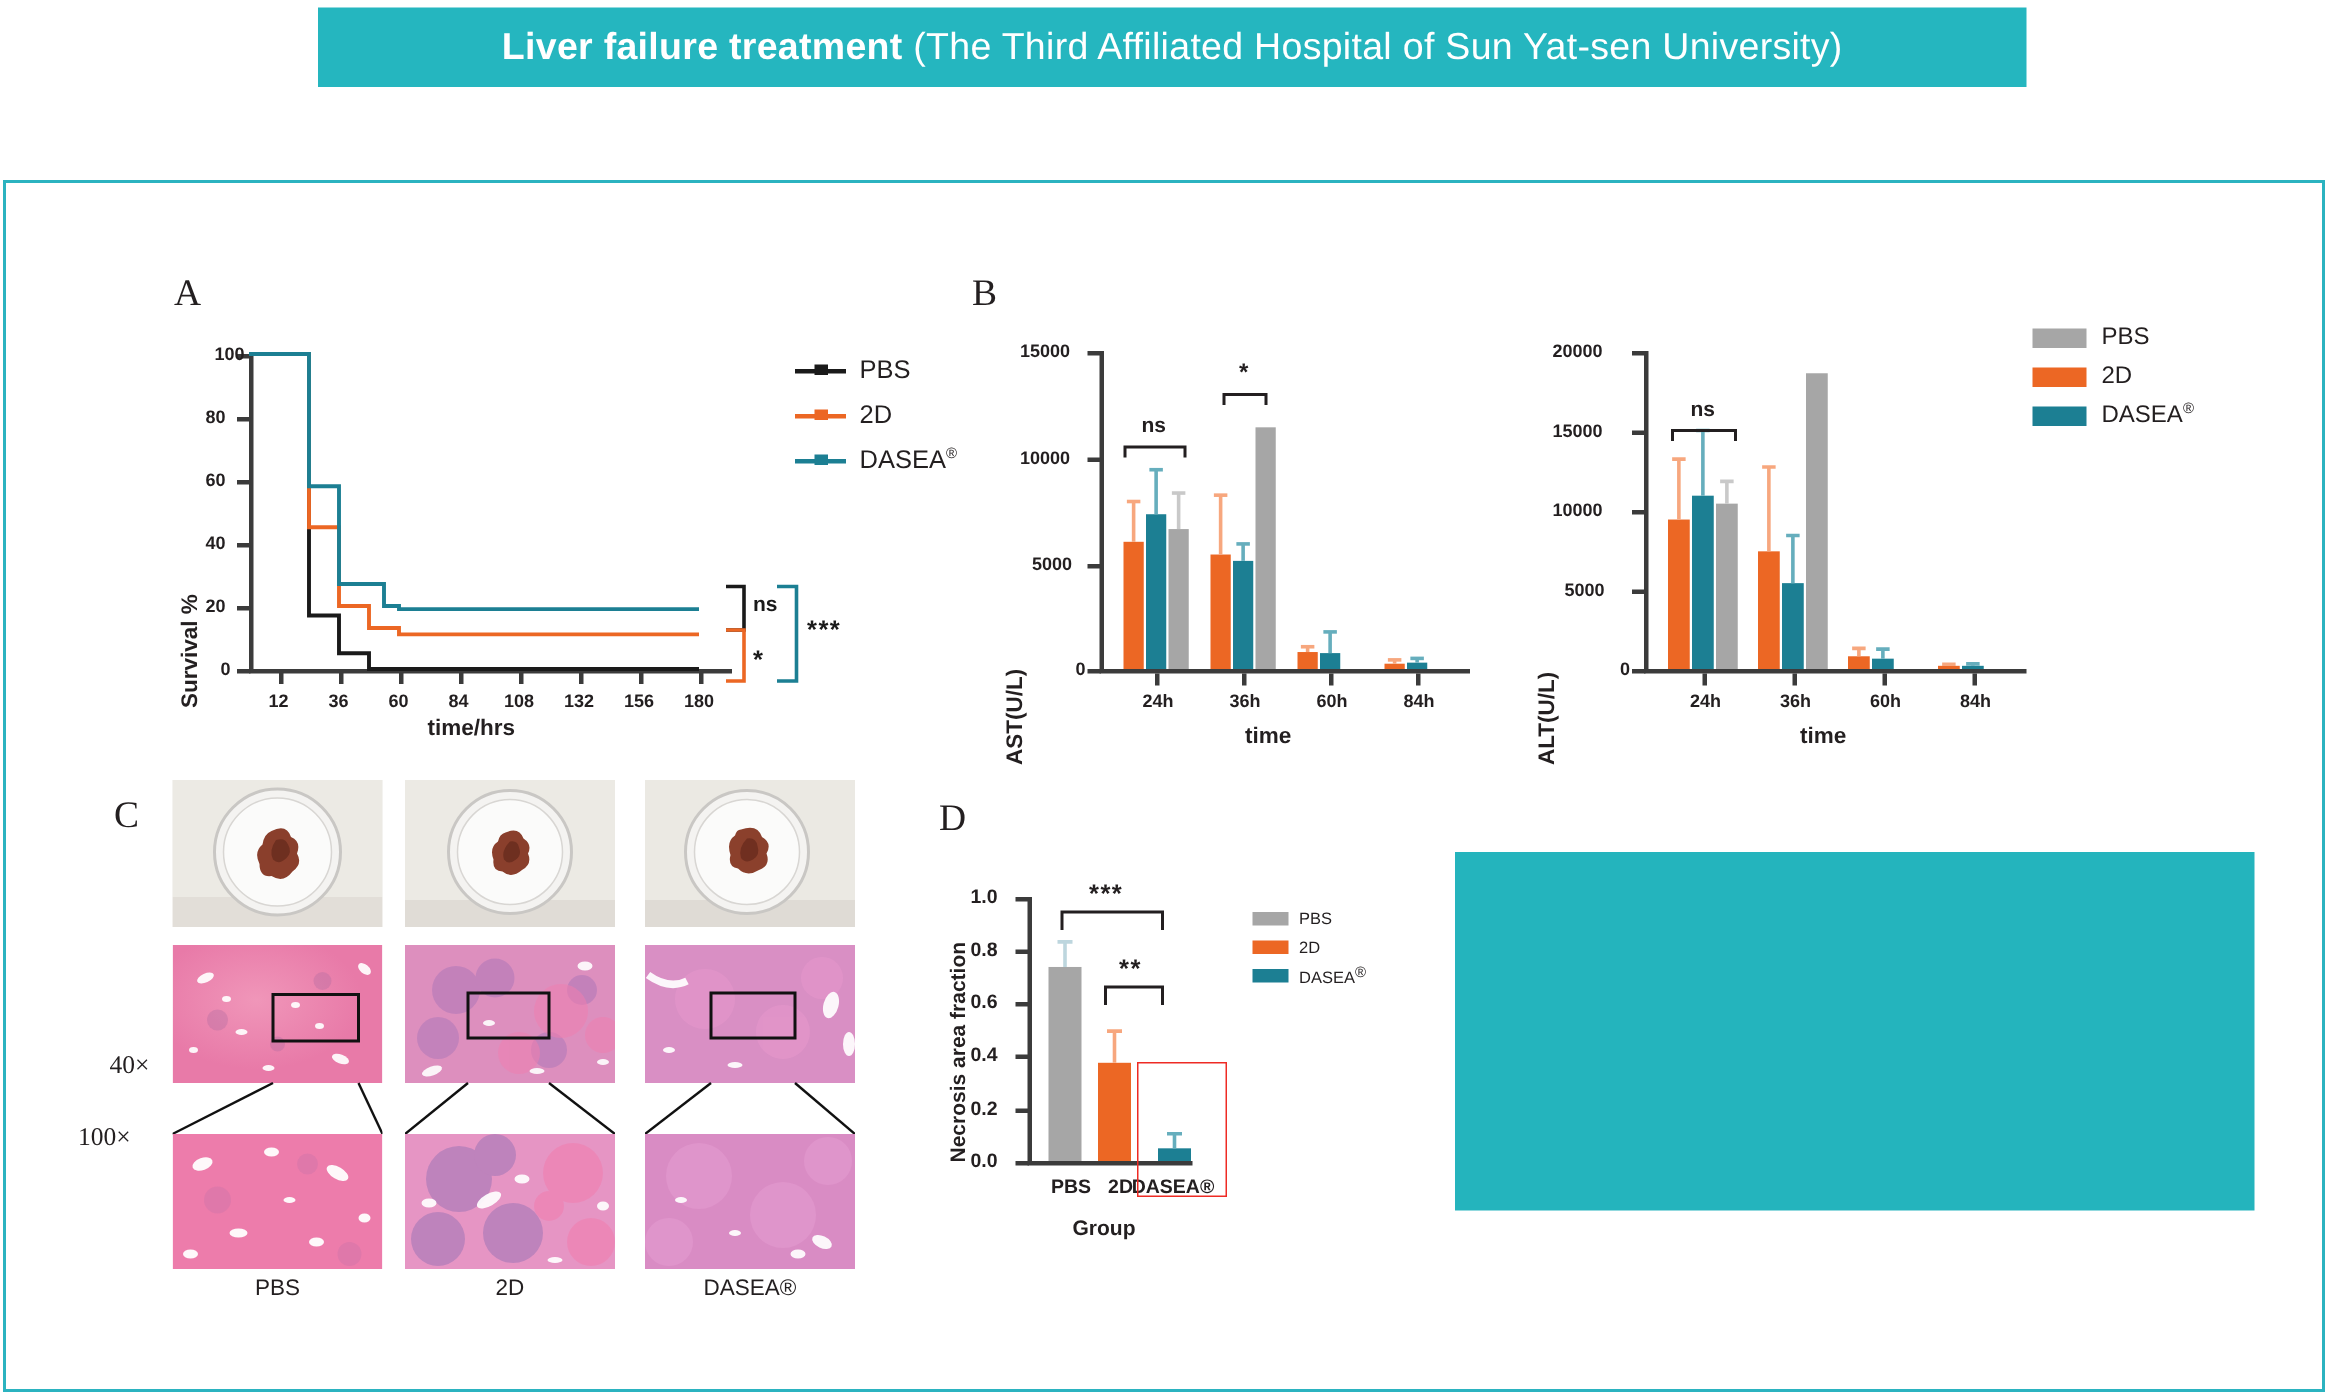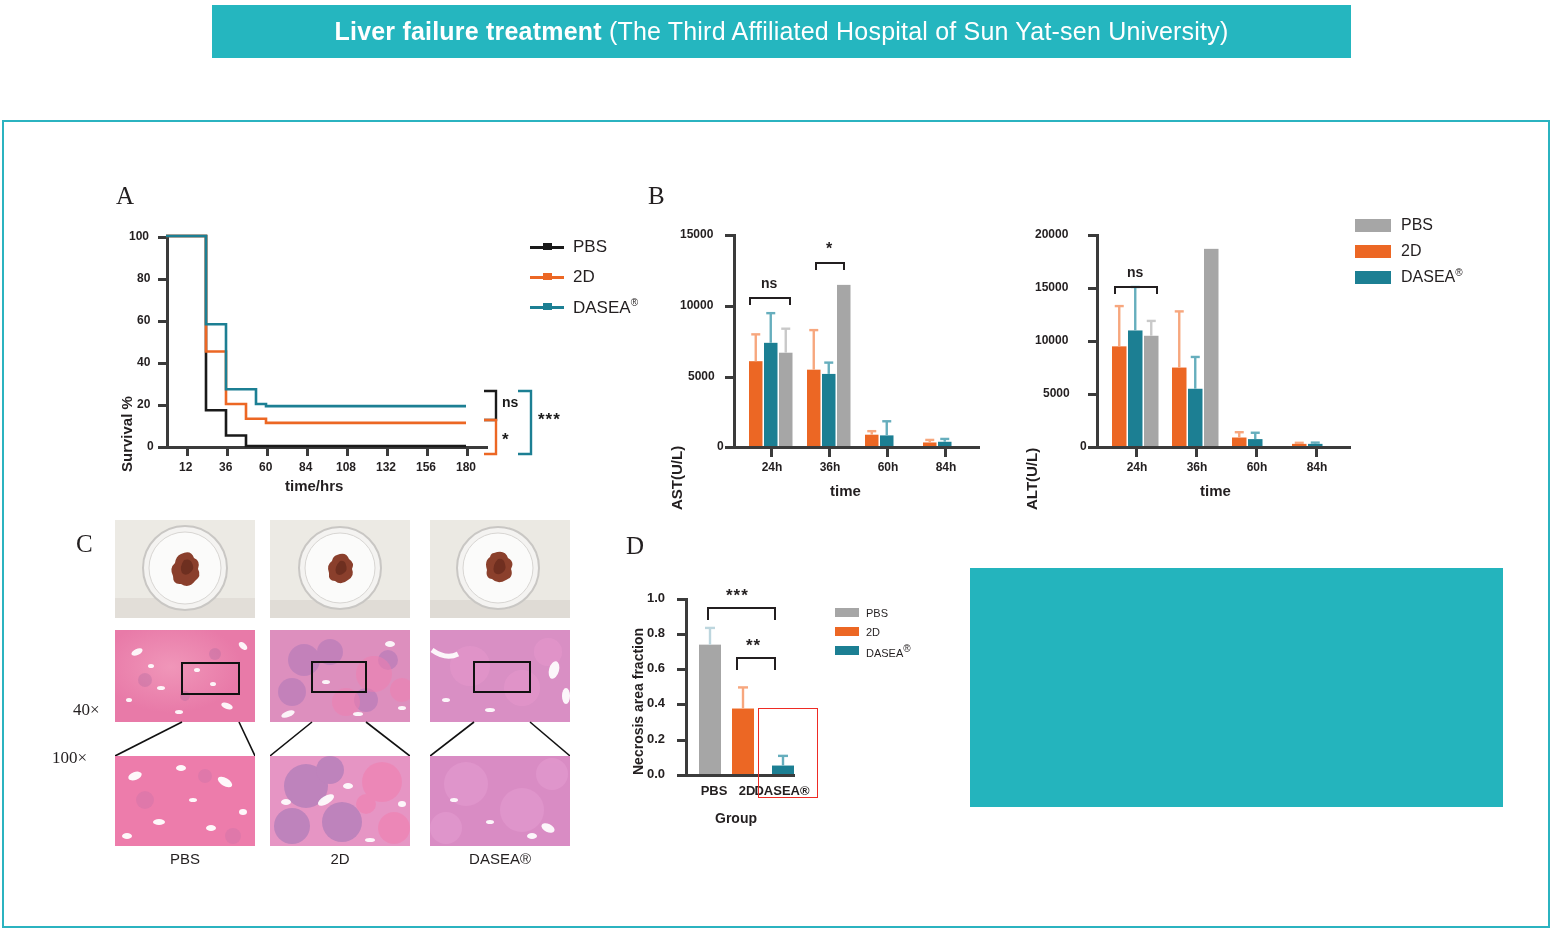--- a/index.html
+++ b/index.html
@@ -84,21 +84,21 @@
   <div class="axis-line" style="left:56px;top:56px;width:2.5px;height:212px;"></div>
   <div class="axis-line" style="left:56px;top:266px;width:322px;height:2.5px;"></div>
 
   <div class="tick" style="left:48px;top:56px;width:9px;height:2.5px;"></div>
   <div class="tick" style="left:48px;top:98px;width:9px;height:2.5px;"></div>
   <div class="tick" style="left:48px;top:140px;width:9px;height:2.5px;"></div>
   <div class="tick" style="left:48px;top:182px;width:9px;height:2.5px;"></div>
   <div class="tick" style="left:48px;top:224px;width:9px;height:2.5px;"></div>
   <div class="tick" style="left:48px;top:266px;width:9px;height:2.5px;"></div>
 
-  <div class="ticklabel" style="left:19px;top:49px;">100</div>
+  <div class="ticklabel" style="left:33px;top:49px;">100</div>
   <div class="ticklabel" style="left:27px;top:91px;">80</div>
   <div class="ticklabel" style="left:27px;top:133px;">60</div>
   <div class="ticklabel" style="left:27px;top:175px;">40</div>
   <div class="ticklabel" style="left:27px;top:217px;">20</div>
   <div class="ticklabel" style="left:37px;top:259px;">0</div>
 
   <div class="tick" style="left:76px;top:268px;width:2.5px;height:8px;"></div>
   <div class="tick" style="left:116px;top:268px;width:2.5px;height:8px;"></div>
   <div class="tick" style="left:156px;top:268px;width:2.5px;height:8px;"></div>
   <div class="tick" style="left:196px;top:268px;width:2.5px;height:8px;"></div>

